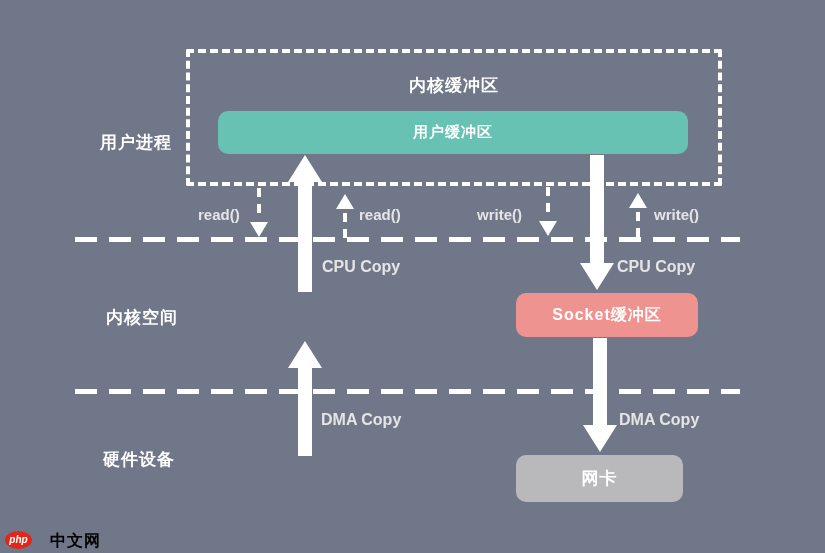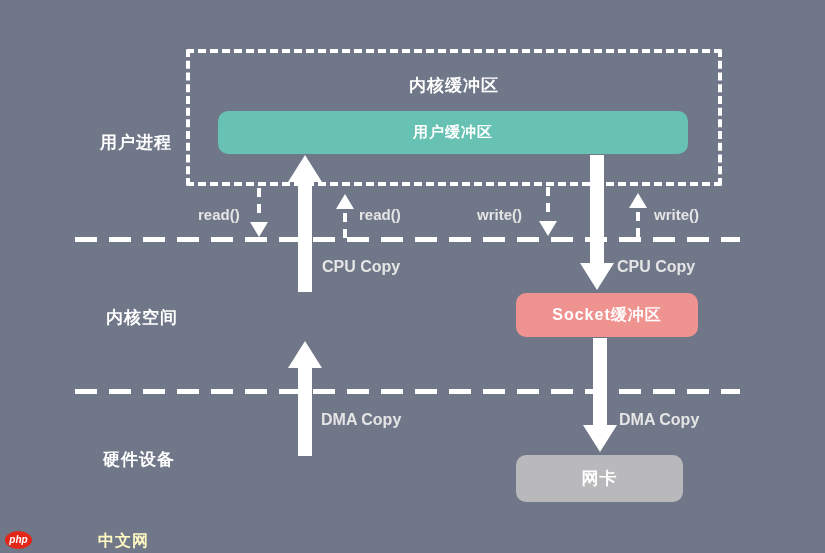--- a/index.html
+++ b/index.html
@@ -138,16 +138,16 @@
   <div class="abs flow-label syscall-label" style="left:477px; top:206px;">write()</div>
   <div class="abs flow-label syscall-label" style="left:654px; top:206px;">write()</div>
 
   <div class="abs flow-label copy-label" style="left:322px; top:258px;">CPU Copy</div>
   <div class="abs flow-label copy-label" style="left:617px; top:258px;">CPU Copy</div>
   <div class="abs flow-label copy-label" style="left:321px; top:411px;">DMA Copy</div>
   <div class="abs flow-label copy-label" style="left:619px; top:411px;">DMA Copy</div>
 
   <div class="abs watermark" style="left:5px; top:531px;">
     <div class="wm-badge" style="background-color: rgb(226, 39, 24);">php</div>
-    <div class="wm-text" id="wm-text" style="color: #fef9c3; margin-left: 48px;">中文网</div>
+    <div class="wm-text" id="wm-text" style="color: #000000;">中文网</div>
   </div>
 
 </div>
 
 </body></html>

